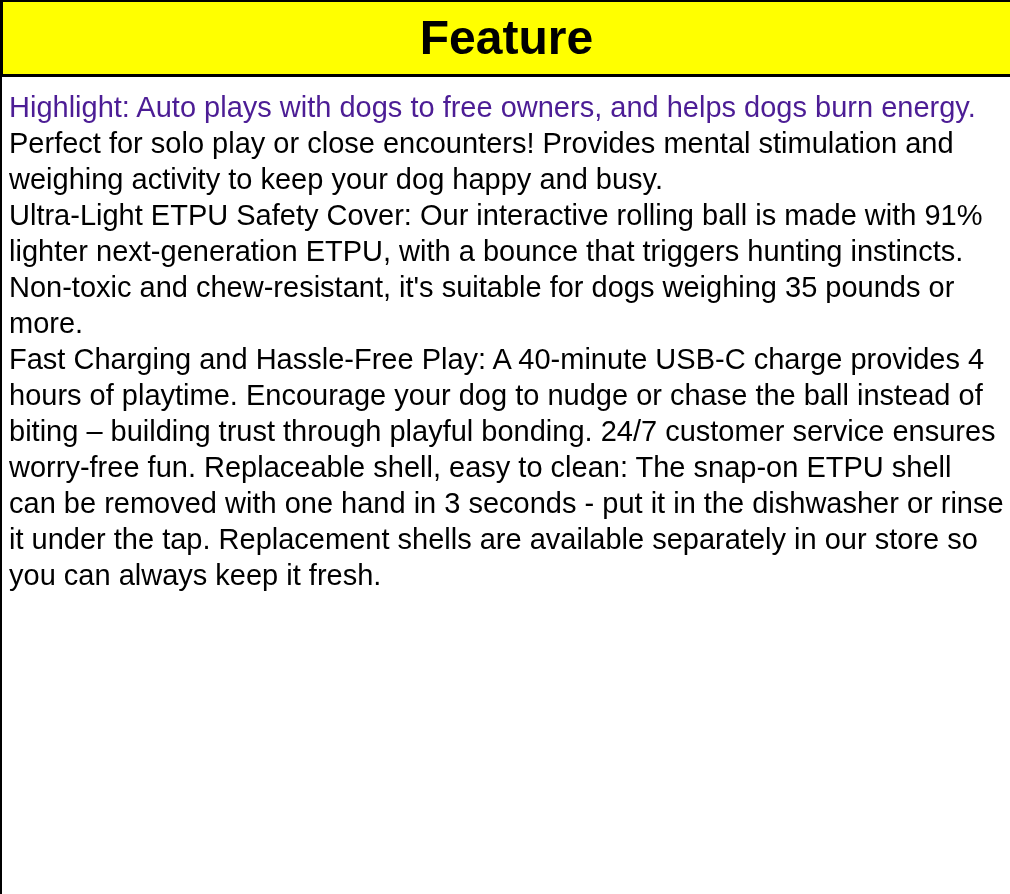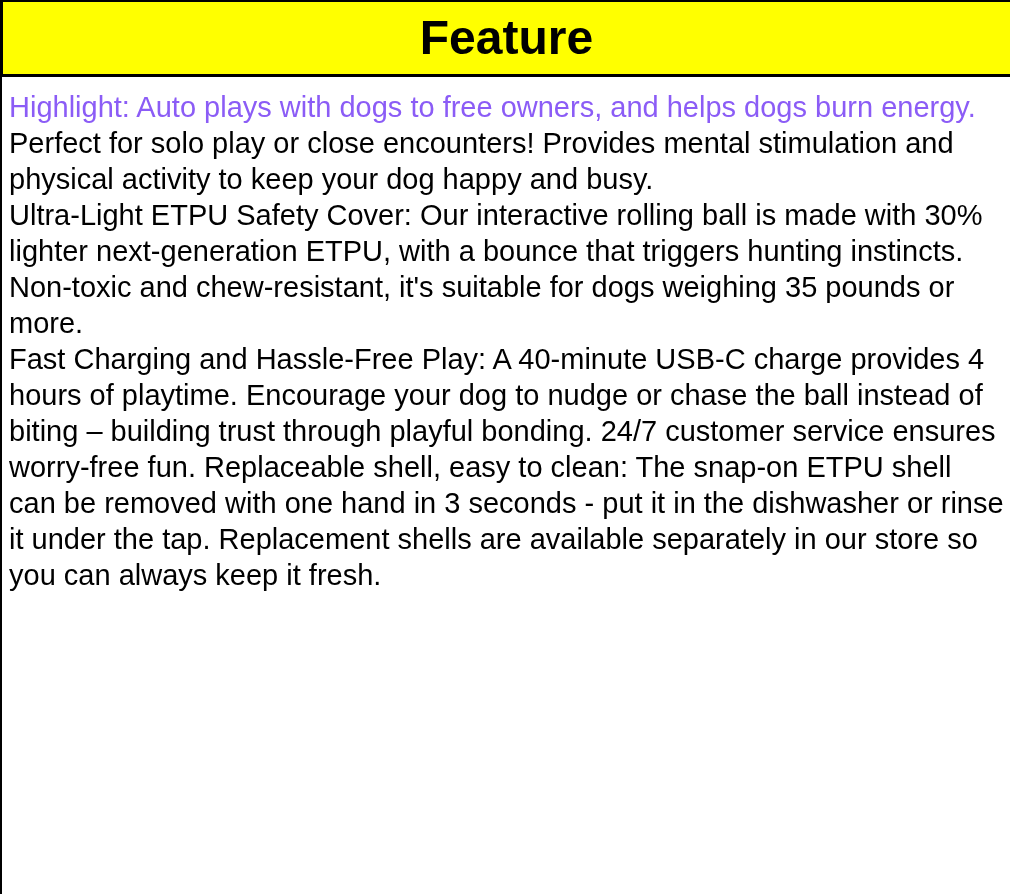--- a/index.html
+++ b/index.html
@@ -50,19 +50,19 @@
 </head>
 <body>
 
 <div class="page">
 
   <header class="feature-header" style="background: rgb(255, 255, 0);">
     <h1 class="feature-title" style="color: rgb(0, 0, 0);">Feature</h1>
   </header>
 
   <section class="feature-body">
-    <p style="color: #8b5cf6;">Highlight: Auto plays with dogs to free owners, and helps dogs burn energy.</p>
-    <p>Perfect for solo play or close encounters! Provides mental stimulation and physical activity to keep your dog happy and busy.</p>
-    <p>Ultra-Light ETPU Safety Cover: Our interactive rolling ball is made with 30% lighter next-generation ETPU, with a bounce that triggers hunting instincts. Non-toxic and chew-resistant, it's suitable for dogs weighing 35 pounds or more.</p>
+    <p style="color: #4c1d95;">Highlight: Auto plays with dogs to free owners, and helps dogs burn energy.</p>
+    <p>Perfect for solo play or close encounters! Provides mental stimulation and weighing activity to keep your dog happy and busy.</p>
+    <p>Ultra-Light ETPU Safety Cover: Our interactive rolling ball is made with 91% lighter next-generation ETPU, with a bounce that triggers hunting instincts. Non-toxic and chew-resistant, it's suitable for dogs weighing 35 pounds or more.</p>
     <p>Fast Charging and Hassle-Free Play: A 40-minute USB-C charge provides 4 hours of playtime. Encourage your dog to nudge or chase the ball instead of biting – building trust through playful bonding. 24/7 customer service ensures worry-free fun. Replaceable shell, easy to clean: The snap-on ETPU shell can be removed with one hand in 3 seconds - put it in the dishwasher or rinse it under the tap. Replacement shells are available separately in our store so you can always keep it fresh.</p>
   </section>
 
 </div>
 
 </body></html>

